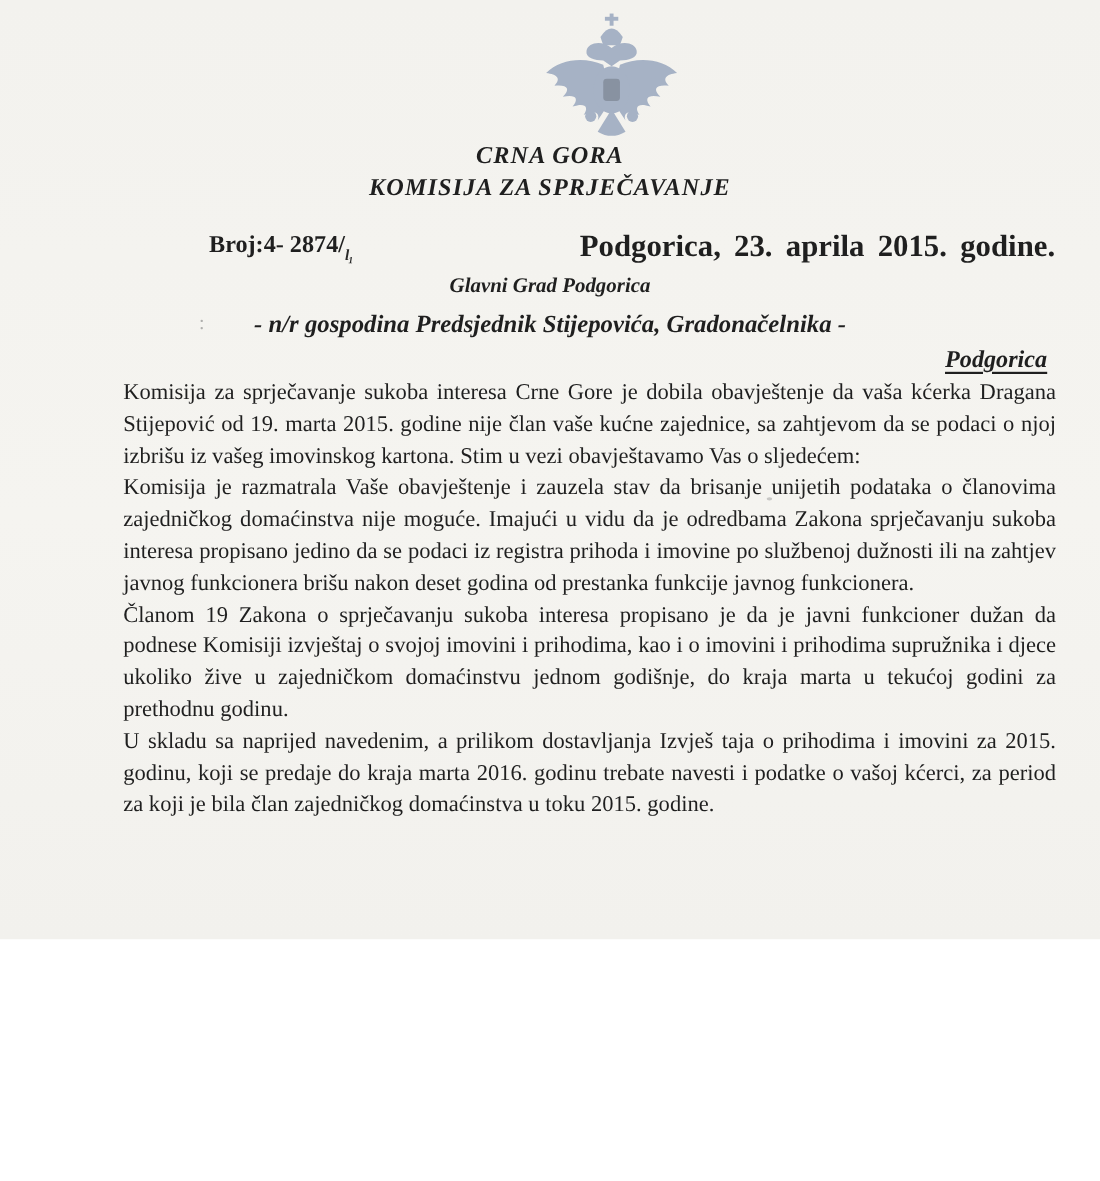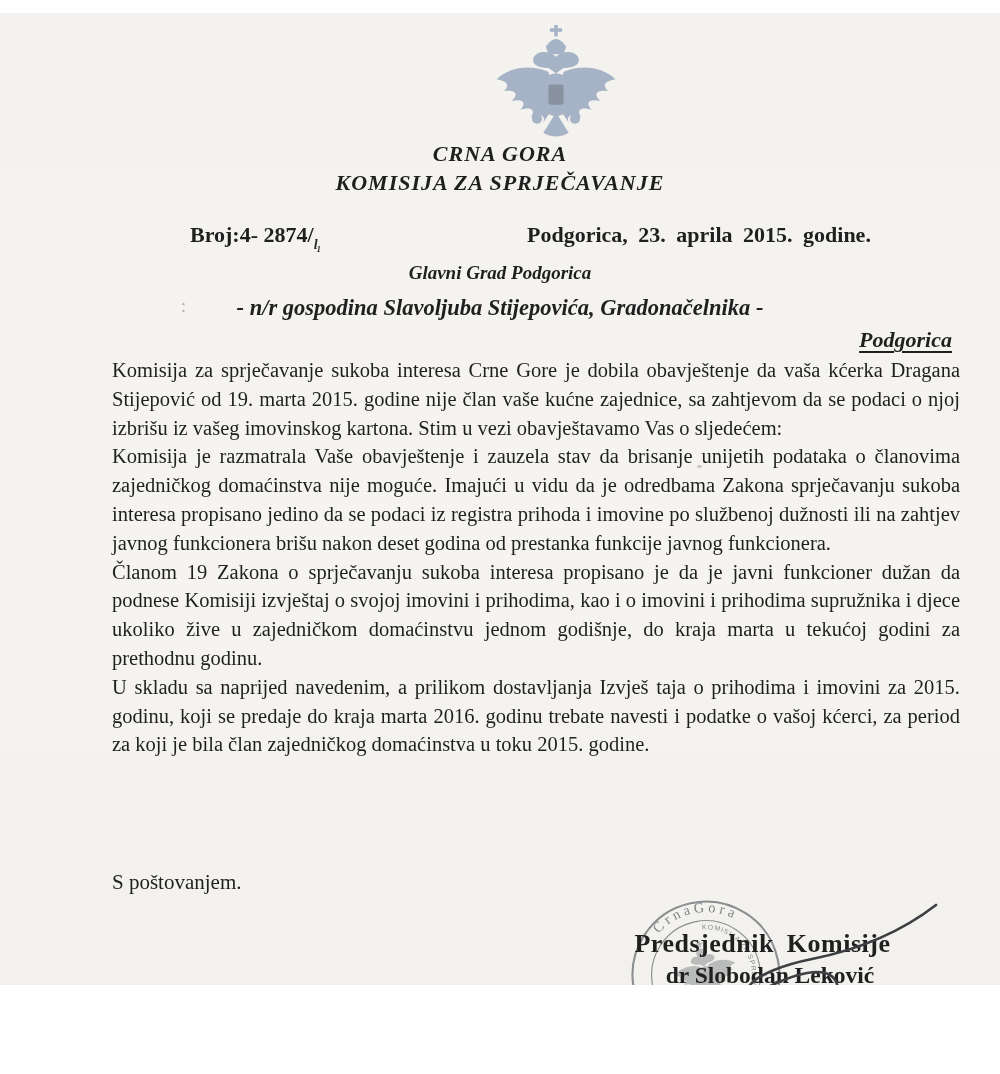--- a/index.html
+++ b/index.html
@@ -1,29 +1,29 @@
 <!DOCTYPE html>
 <html><head>
 <meta charset="utf-8">
 <style>
   html,body { margin:0; padding:0; }
   .page {
-    position:relative; width:1000px; height:972px;
+    position:relative; width:1000px; height:854px;
     background:linear-gradient(180deg,#f3f2ee 0%,#f5f4f0 55%,#f2f1ed 100%);
-    color:#1f1f1f; font-family:"Liberation Serif", serif; overflow:hidden;margin-top:13px;
+    color:#1f1f1f; font-family:"Liberation Serif", serif; overflow:hidden;
   }
   .coa { position:absolute; left:480px; top:12px; width:152px; height:114px; color:#a6b2c5; }
   .org-header {
     position:absolute; top:126px; left:0; width:100%; text-align:center;
     font-weight:bold; font-style:italic; font-size:22px; line-height:29px; letter-spacing:1px;
   }
   .ref-row { position:absolute; top:209px; left:0; width:100%; height:30px; }
   .ref-number { position:absolute; left:190px; top:0; font-weight:bold; font-size:22px; }
   .ref-hand { font-size:14px; font-style:italic; vertical-align:-7px; letter-spacing:-1px; color:#2a2a2a; }
-  .date-line { position:absolute; left:527px; top:0; font-weight:bold; font-size:22px; word-spacing:5px; }
+  .date-line { position:absolute; left:527px; top:0; font-weight:bold; font-size:28px; word-spacing:5px; }
   .addr1 { position:absolute; top:249px; left:0; width:100%; text-align:center;
            font-weight:bold; font-style:italic; font-size:19px; }
   .addr2 { position:absolute; top:282px; left:0; width:100%; text-align:center;
            font-weight:bold; font-style:italic; font-size:22.5px; }
   .addr-city { position:absolute; top:314px; right:42px; font-weight:bold; font-style:italic;
            font-size:22px; text-decoration:underline; text-decoration-thickness:2px; text-underline-offset:4px;
            padding:0 6px; }
   .body-block { position:absolute; left:112px; top:343px; width:848px;
            font-size:20.5px; line-height:28.8px; text-align:justify; }
   .body-block p { margin:0; }
@@ -73,21 +73,21 @@
     <div>CRNA GORA</div>
     <div>KOMISIJA ZA  SPRJEČAVANJE</div>
   </div>
 
   <div class="ref-row">
     <span class="ref-number"><span>Broj:4- 2874/</span><span class="ref-hand">l₁</span></span>
     <span class="date-line">Podgorica,  23. aprila 2015.  godine.</span>
   </div>
 
   <div class="addr1">Glavni Grad Podgorica</div>
-  <div class="addr2">- n/r  gospodina Slavoljuba Stijepovića, Gradonačelnika  -</div>
+  <div class="addr2">- n/r  gospodina Predsjednik Stijepovića, Gradonačelnika  -</div>
   <div class="addr-city">Podgorica</div>
 
   <div class="body-block">
     <p>Komisija za sprječavanje sukoba interesa Crne Gore je dobila obavještenje da vaša kćerka Dragana Stijepović od 19. marta 2015. godine nije član vaše kućne zajednice, sa zahtjevom da se podaci o njoj izbrišu iz vašeg imovinskog kartona. Stim u vezi obavještavamo Vas o sljedećem:</p>
     <p>Komisija je razmatrala Vaše obavještenje i zauzela stav da brisanje unijetih podataka o članovima zajedničkog domaćinstva nije moguće. Imajući u vidu da je odredbama Zakona sprječavanju sukoba interesa propisano jedino da se podaci iz registra prihoda i imovine po službenoj dužnosti ili na zahtjev javnog funkcionera brišu nakon deset godina od prestanka funkcije javnog funkcionera.</p>
     <p>Članom 19 Zakona o sprječavanju sukoba interesa propisano je da je javni funkcioner dužan da podnese Komisiji izvještaj o svojoj imovini i prihodima, kao i o imovini i prihodima supružnika i djece ukoliko žive u zajedničkom domaćinstvu jednom godišnje, do kraja marta u tekućoj godini za prethodnu godinu.</p>
     <p>U skladu sa naprijed navedenim, a prilikom dostavljanja Izvješ taja o prihodima i imovini za 2015. godinu, koji se predaje do kraja marta 2016. godinu trebate navesti i podatke o vašoj kćerci, za period za koji je bila član zajedničkog domaćinstva u toku 2015. godine.</p>
   </div>
 
   <div class="closing">S poštovanjem.</div>

